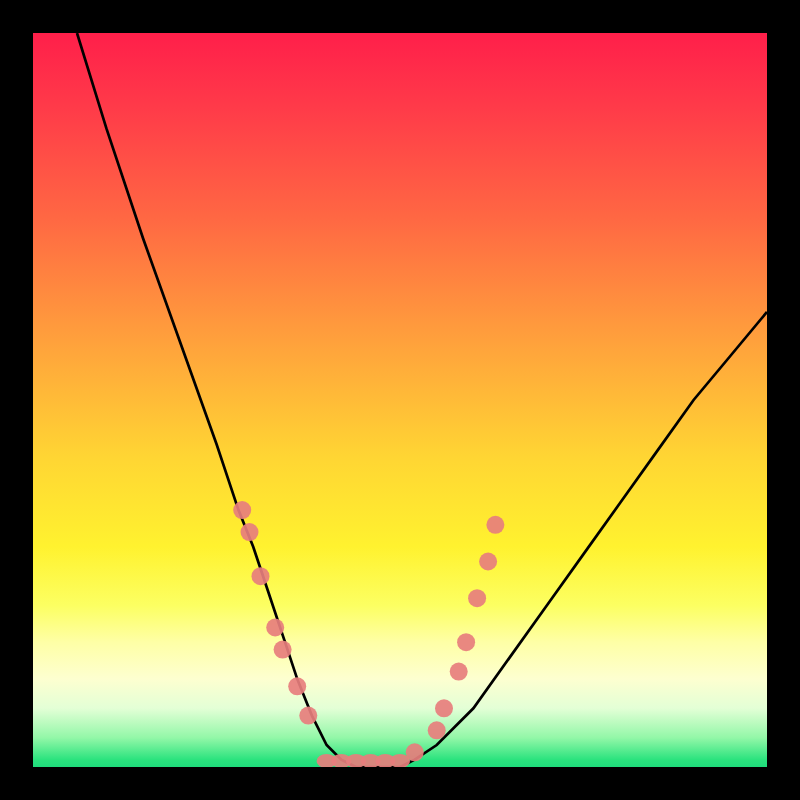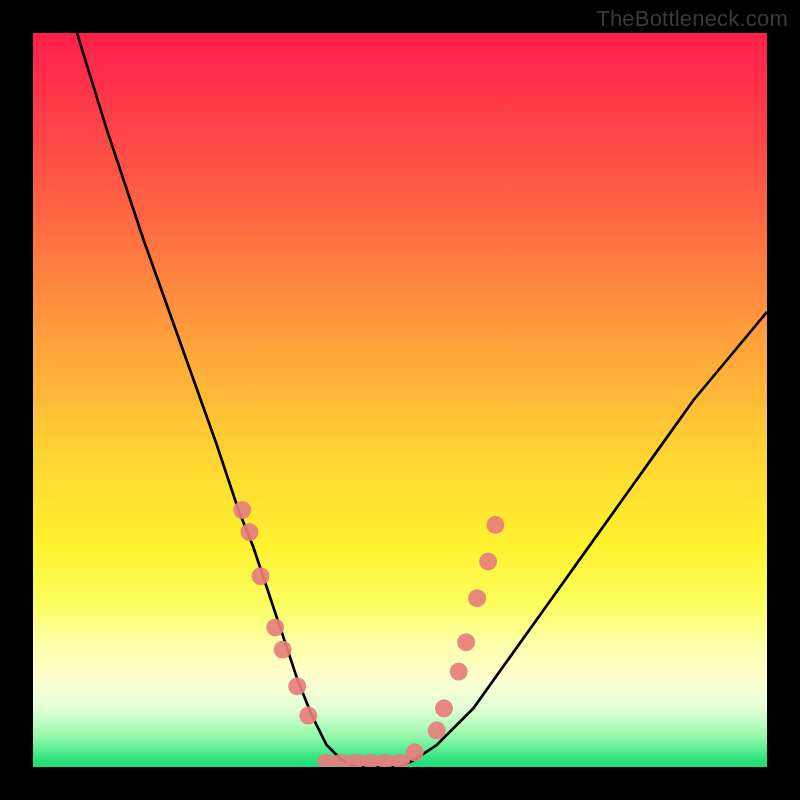--- a/index.html
+++ b/index.html
@@ -69,21 +69,20 @@
   }
   .dot-flat {
     fill: #e77e7d;
     opacity: 0.92;
   }
 </style>
 </head>
 <body>
 
 <div class="wrap">
-  <div class="watermark">TheBottleneck.com</div>
   <div class="plot">
     <svg class="curve" viewBox="0 0 734 734">
       <path id="main-curve" class="line" d="M44.0 0.0 L73.4 95.4 L110.1 205.5 L146.8 308.3 L183.5 411.0 L205.5 477.1 L220.2 513.8 L234.9 557.8 L249.6 601.9 L264.2 645.9 L278.9 682.6 L293.6 712.0 L308.3 726.7 L323.0 734.0 L337.6 734.0 L352.3 734.0 L367.0 734.0 L381.7 726.7 L403.7 712.0 L440.4 675.3 L477.1 623.9 L513.8 572.5 L550.5 521.1 L587.2 469.8 L623.9 418.4 L660.6 367.0 L697.3 323.0 L734.0 278.9"></path>
       <g id="dots">
           <circle cx="209.2" cy="477.1" r="9" class="dot"></circle>
           <circle cx="216.5" cy="499.1" r="9" class="dot"></circle>
           <circle cx="227.5" cy="543.2" r="9" class="dot"></circle>
           <circle cx="242.2" cy="594.5" r="9" class="dot"></circle>
           <circle cx="249.6" cy="616.6" r="9" class="dot"></circle>
           <circle cx="264.2" cy="653.3" r="9" class="dot"></circle>

